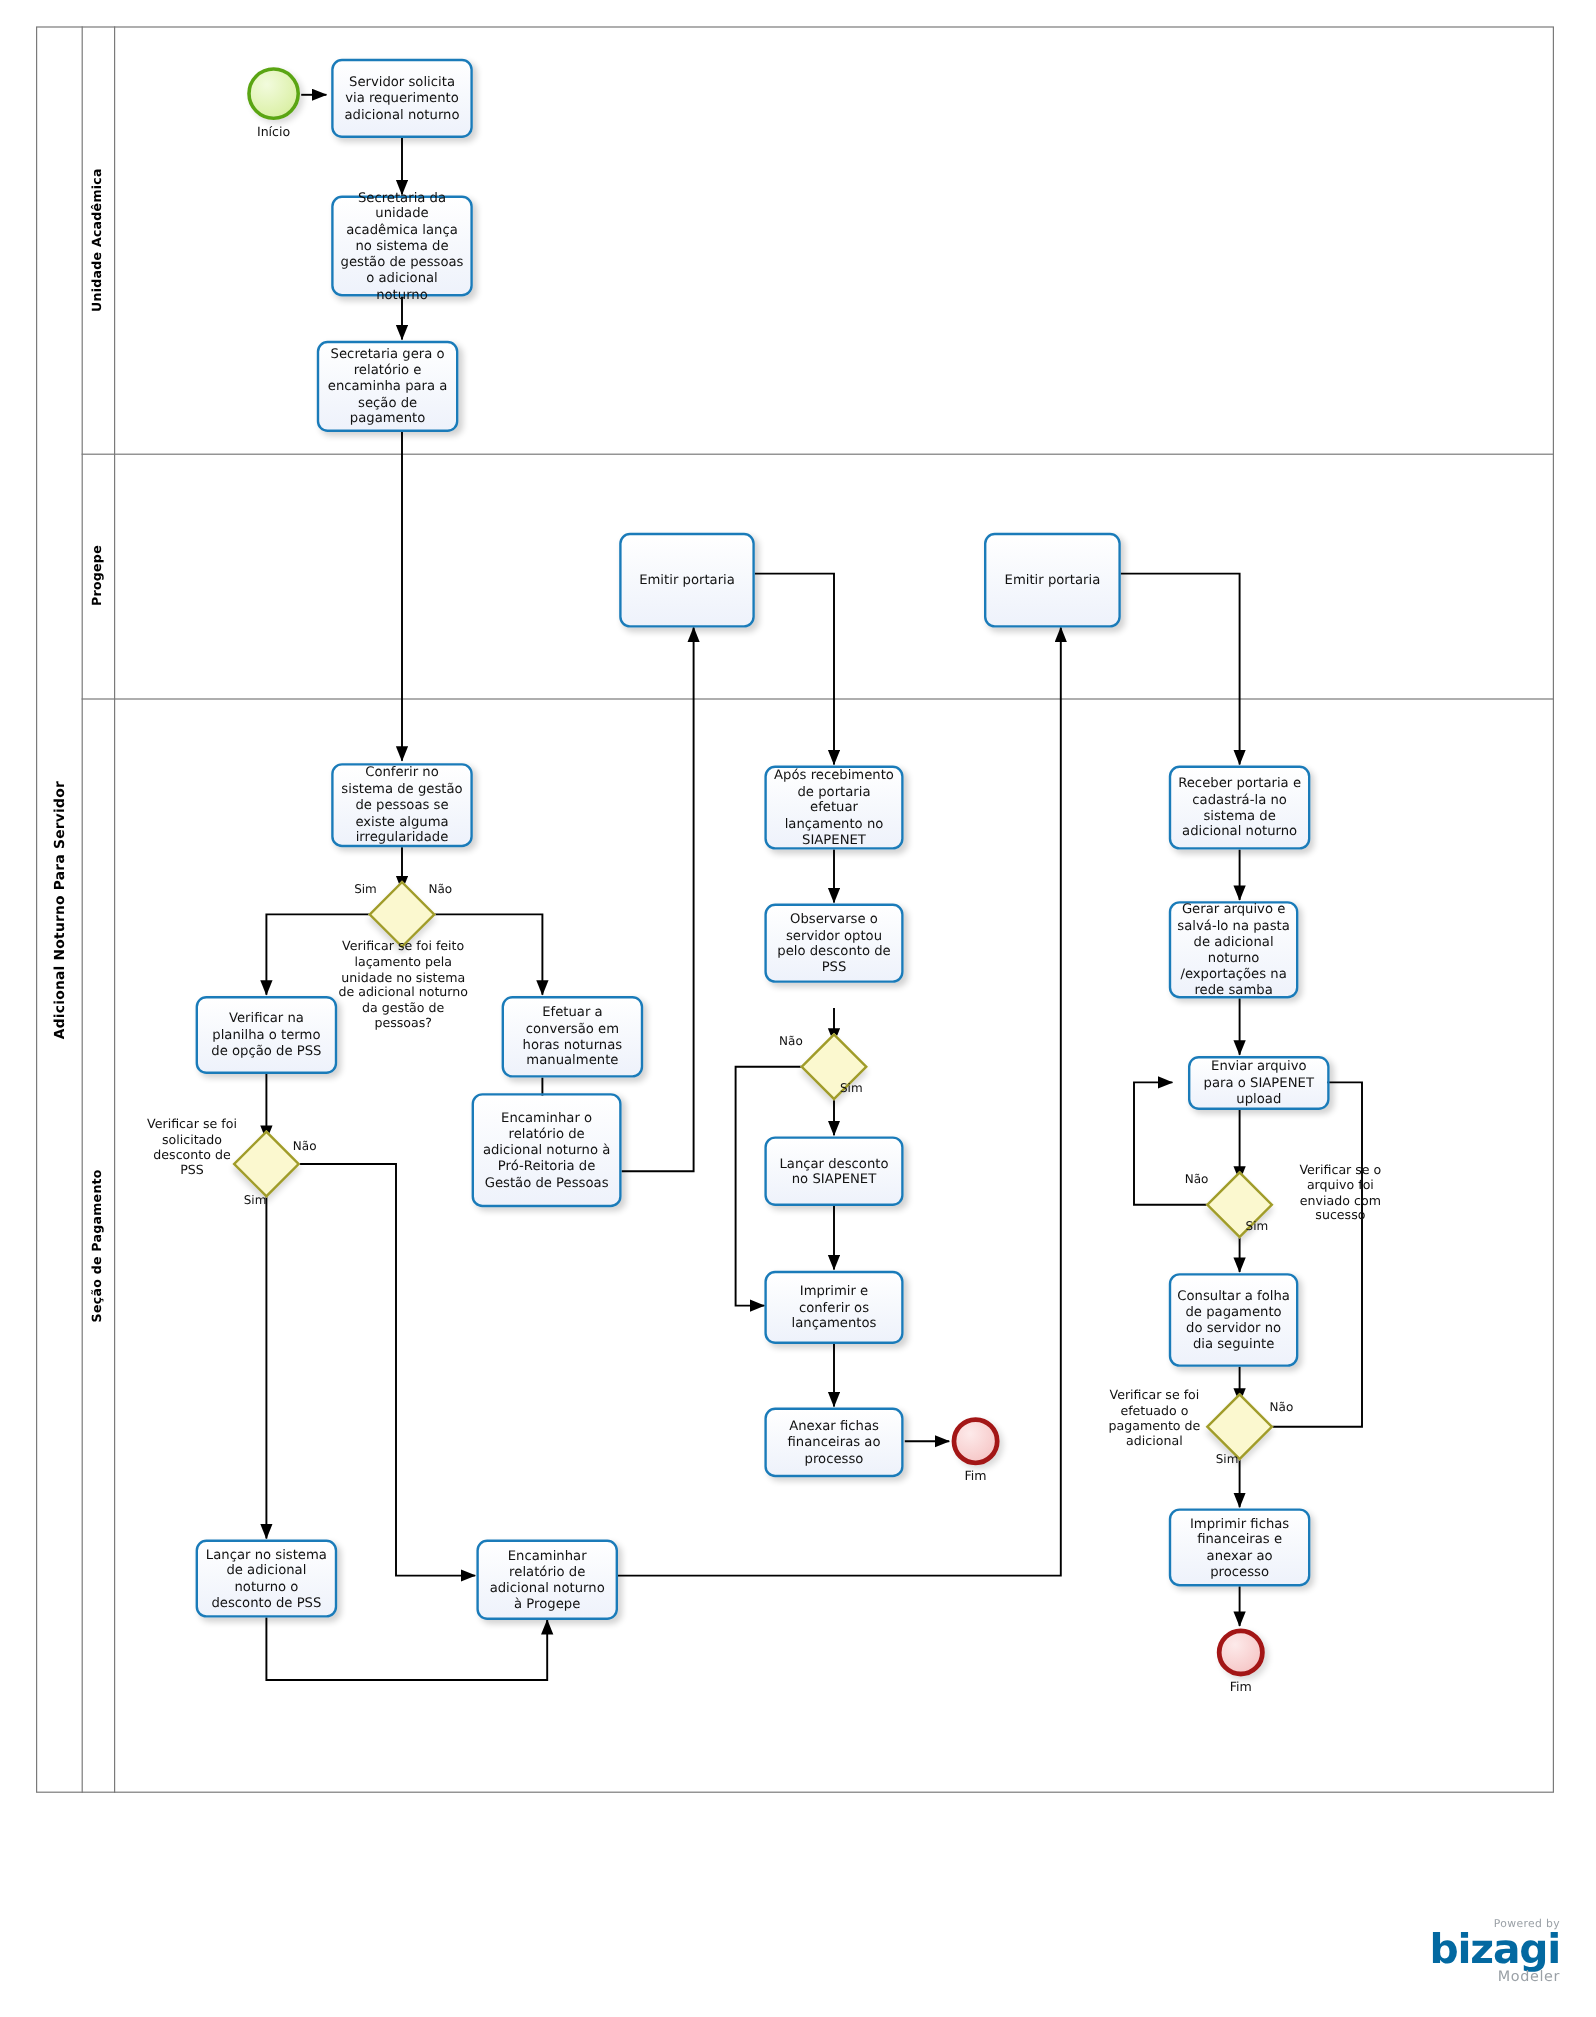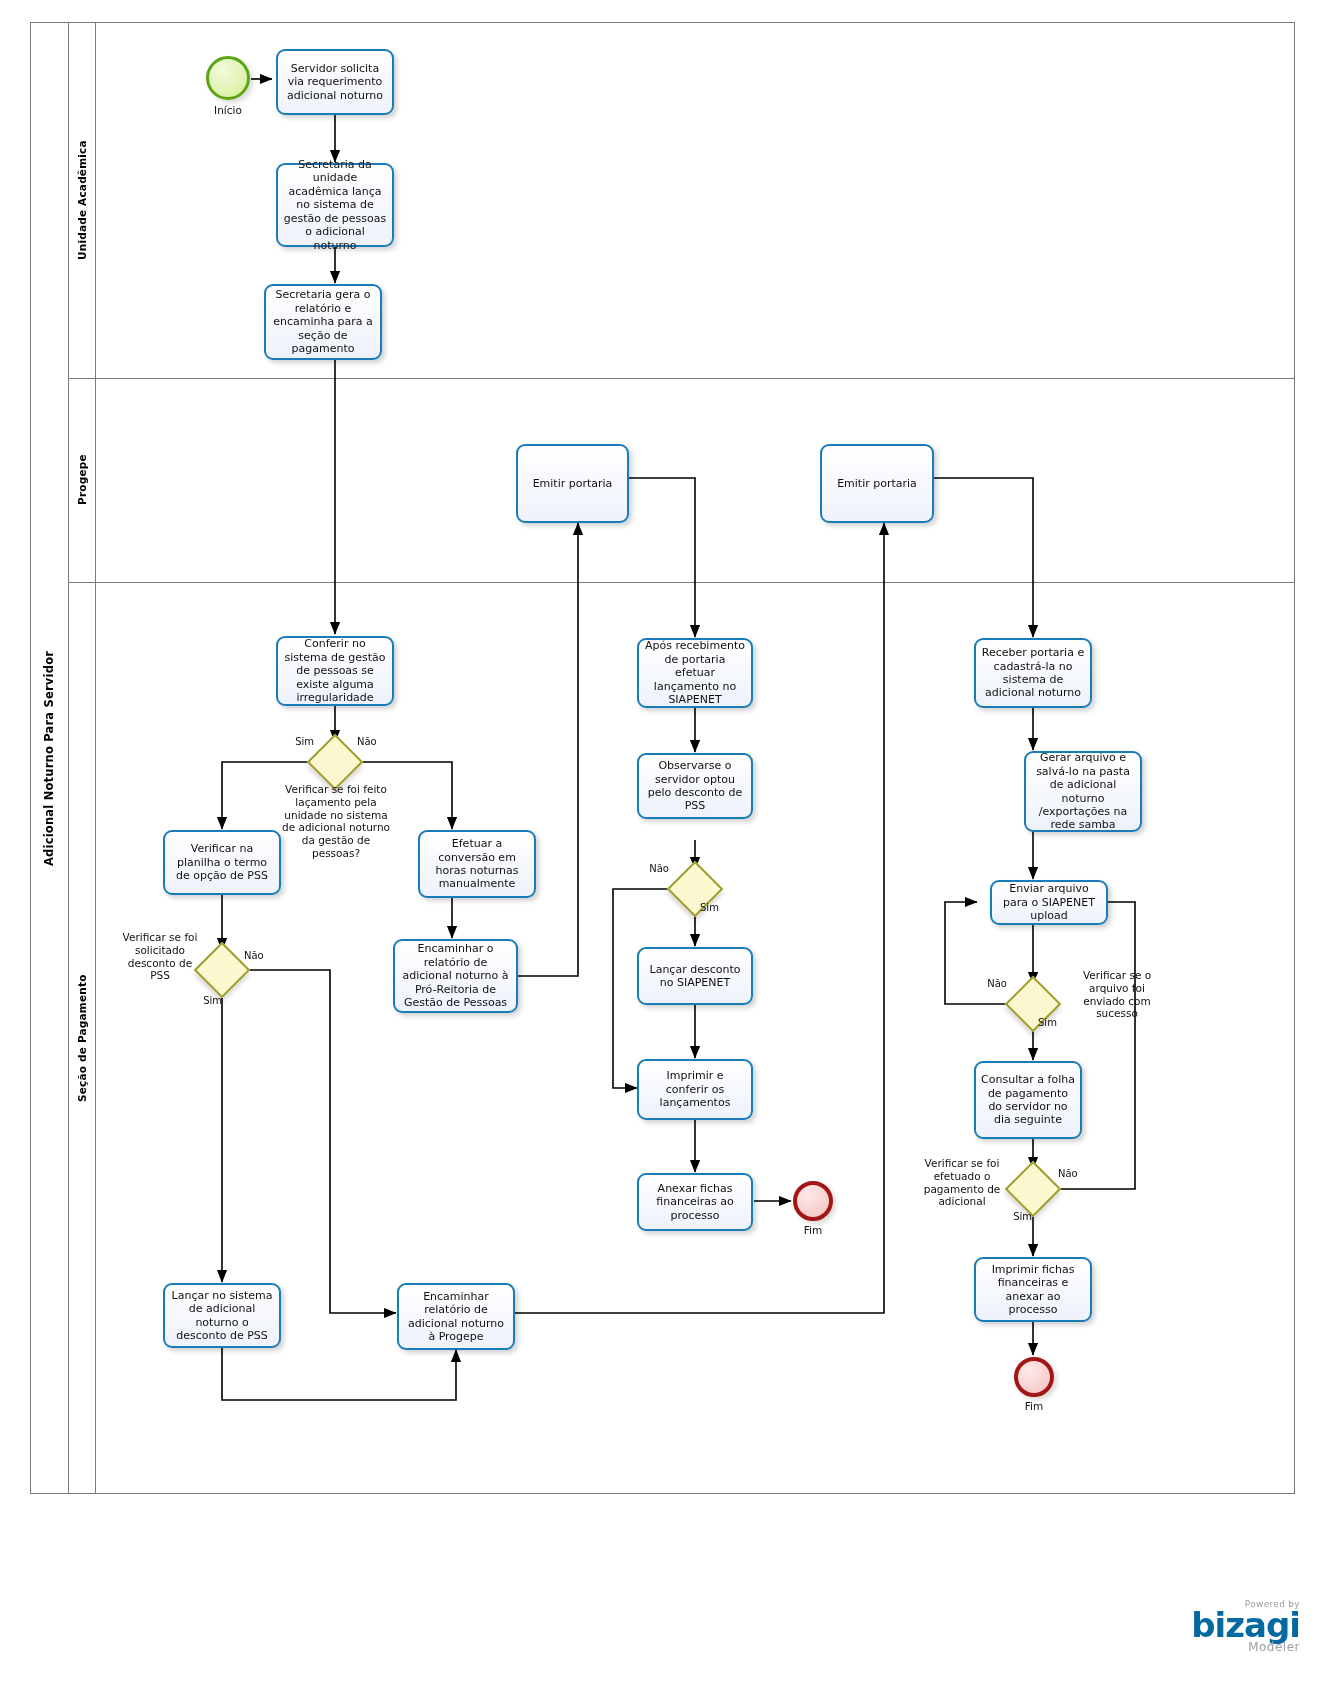--- a/index.html
+++ b/index.html
@@ -160,35 +160,35 @@
   <div class="ev end" style="left:1014px;top:1357px;width:40px;height:40px;"></div>
   <div class="lbl" style="left:994px;top:1400px;width:80px;">Fim</div>
 
   <div class="task" style="left:276px;top:49px;width:118px;height:66px;">Servidor solicita via requerimento adicional noturno</div>
   <div class="task" style="left:276px;top:163px;width:118px;height:84px;">Secretaria da unidade acadêmica lança no sistema de gestão de pessoas o adicional noturno</div>
   <div class="task" style="left:264px;top:284px;width:118px;height:76px;">Secretaria gera o relatório e encaminha para a seção de pagamento</div>
 
   <div class="task" style="left:276px;top:636px;width:118px;height:70px;">Conferir no sistema de gestão de pessoas se existe alguma irregularidade</div>
   <div class="task" style="left:163px;top:830px;width:118px;height:65px;">Verificar na planilha o termo de opção de PSS</div>
   <div class="task" style="left:393px;top:830px;width:118px;height:68px;margin-left:25px;">Efetuar a conversão em horas noturnas manualmente</div>
-  <div class="task" style="left:393px;top:939px;width:125px;height:74px;">Encaminhar o relatório de adicional noturno à Pró-Reitoria de Gestão de Pessoas</div>
+  <div class="task" style="left:393px;top:911px;width:125px;height:95px;">Encaminhar o relatório de adicional noturno à Pró-Reitoria de Gestão de Pessoas</div>
   <div class="task" style="left:163px;top:1283px;width:118px;height:65px;">Lançar no sistema de adicional noturno o desconto de PSS</div>
   <div class="task" style="left:397px;top:1283px;width:118px;height:67px;">Encaminhar relatório de adicional noturno à Progepe</div>
 
   <div class="task" style="left:516px;top:444px;width:113px;height:79px;">Emitir portaria</div>
   <div class="task" style="left:820px;top:444px;width:114px;height:79px;">Emitir portaria</div>
 
   <div class="task" style="left:637px;top:638px;width:116px;height:70px;">Após recebimento de portaria efetuar lançamento no SIAPENET</div>
   <div class="task" style="left:637px;top:753px;width:116px;height:66px;">Observarse  o servidor optou pelo desconto de PSS</div>
   <div class="task" style="left:637px;top:947px;width:116px;height:58px;">Lançar desconto no SIAPENET</div>
   <div class="task" style="left:637px;top:1059px;width:116px;height:61px;">Imprimir e conferir os lançamentos</div>
   <div class="task" style="left:637px;top:1173px;width:116px;height:58px;">Anexar fichas financeiras ao processo</div>
 
   <div class="task" style="left:974px;top:638px;width:118px;height:70px;">Receber portaria e cadastrá-la no sistema de adicional noturno</div>
-  <div class="task" style="left:1024px;top:751px;width:118px;height:81px;">Gerar arquivo e salvá-lo na pasta de adicional noturno /exportações na rede samba</div>
+  <div class="task" style="left:974px;top:751px;width:108px;height:81px;">Gerar arquivo e salvá-lo na pasta de adicional noturno /exportações na rede samba</div>
   <div class="task" style="left:974px;top:880px;width:118px;height:45px;margin-left:16px;">Enviar arquivo para o SIAPENET upload</div>
   <div class="task" style="left:974px;top:1061px;width:108px;height:78px;">Consultar a folha de pagamento do servidor no dia seguinte</div>
   <div class="task" style="left:974px;top:1257px;width:118px;height:65px;">Imprimir fichas financeiras e anexar ao processo</div>
 
   <div class="gw" style="left:315px;top:742px;width:40px;height:40px;">
       <div class="dia"></div>
     </div>
   <div class="lbl small" style="left:268px;top:736px;width:46px;text-align:right;">Sim</div>
   <div class="lbl small" style="left:357px;top:736px;width:46px;text-align:left;">Não</div>
   <div class="lbl" style="left:278px;top:783px;width:116px;">Verificar se foi feito laçamento pela unidade no sistema de adicional noturno da gestão de pessoas?</div>

